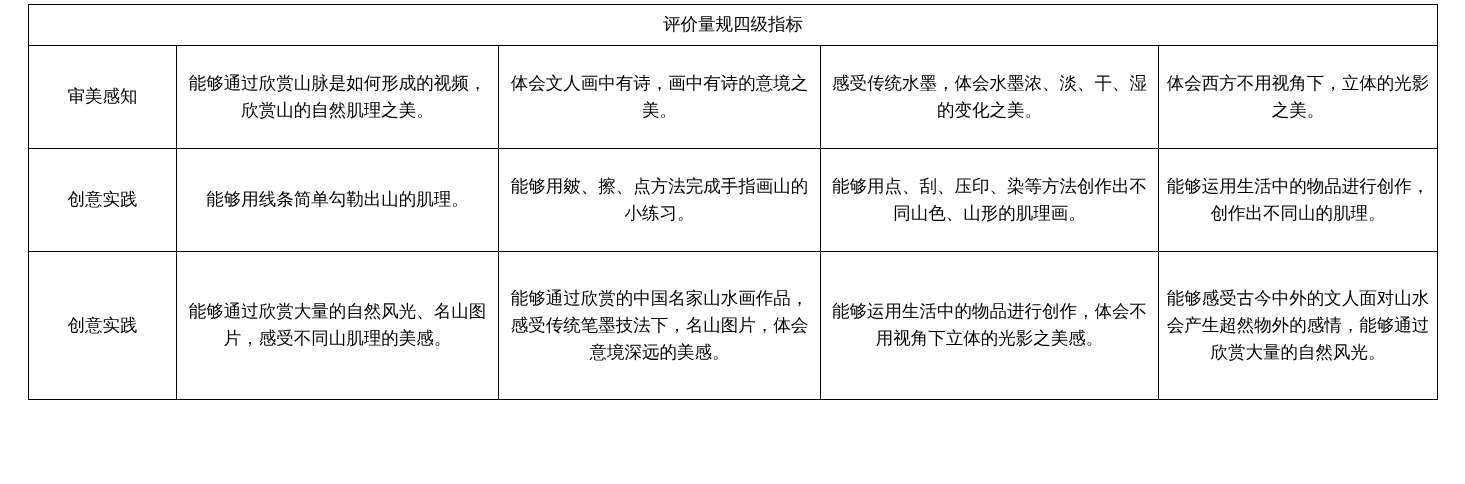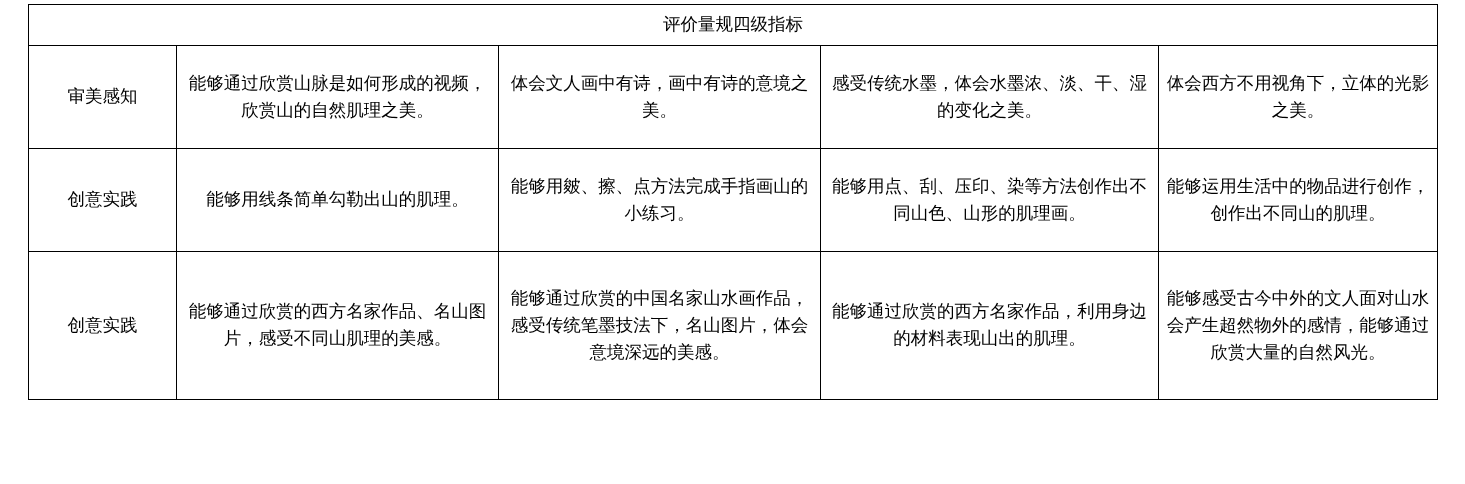--- a/index.html
+++ b/index.html
@@ -83,20 +83,20 @@
       <tr>
         <td class="dim-cell">创意实践</td>
         <td>能够用线条简单勾勒出山的肌理。</td>
         <td>能够用皴、擦、点方法完成手指画山的小练习。</td>
         <td>能够用点、刮、压印、染等方法创作出不同山色、山形的肌理画。</td>
         <td>能够运用生活中的物品进行创作，创作出不同山的肌理。</td>
       </tr>
 
       <tr>
         <td class="dim-cell">创意实践</td>
-        <td>能够通过欣赏的西方名家作品、名山图片，感受不同山肌理的美感。</td>
+        <td>能够通过欣赏大量的自然风光、名山图片，感受不同山肌理的美感。</td>
         <td>能够通过欣赏的中国名家山水画作品，感受传统笔墨技法下，名山图片，体会意境深远的美感。</td>
-        <td>能够通过欣赏的西方名家作品，利用身边的材料表现山出的肌理。</td>
+        <td>能够运用生活中的物品进行创作，体会不用视角下立体的光影之美感。</td>
         <td>能够感受古今中外的文人面对山水会产生超然物外的感情，能够通过欣赏大量的自然风光。</td>
       </tr>
     </tbody>
   </table>
 </div>
 
 </body></html>

